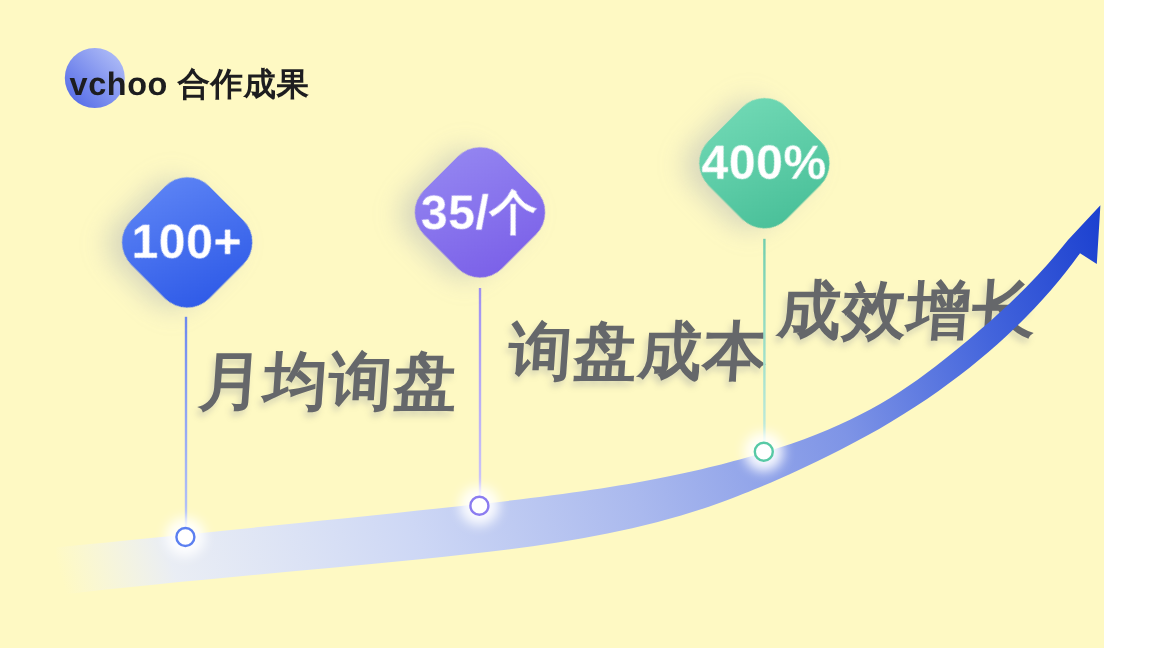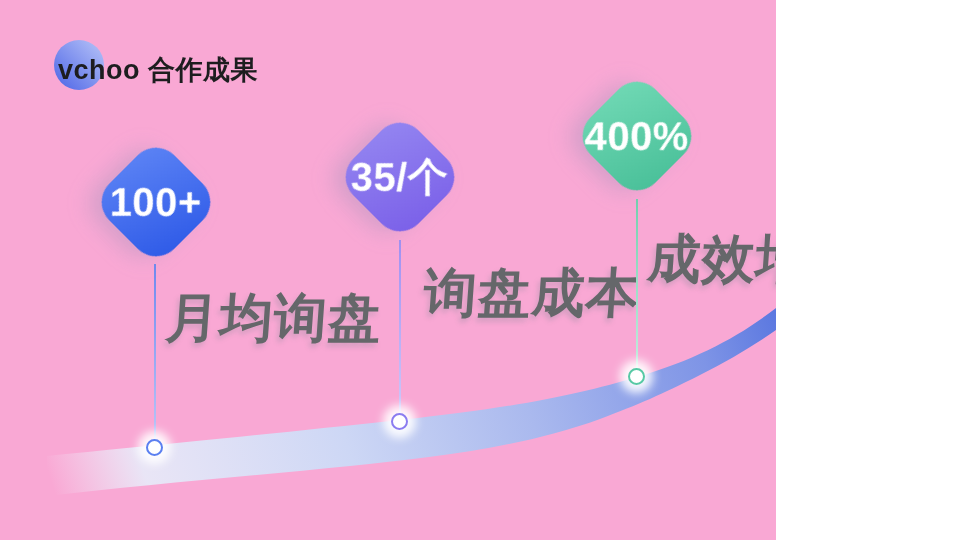--- a/index.html
+++ b/index.html
@@ -1,17 +1,17 @@
 <!DOCTYPE html>
 <html><head>
 <meta charset="utf-8">
 <style>
   html,body{margin:0;padding:0;background:#ffffff;}
   .stage{
-    position:relative;width:776px;height:540px;overflow:hidden;background:#f9a8d4;
+    position:relative;width:920px;height:540px;overflow:hidden;background:#fef9c3;
     font-family:"Liberation Sans","DejaVu Sans",sans-serif;
   }
 
   
   .logo-circle{
     position:absolute;left:54px;top:40px;width:50px;height:50px;border-radius:50%;
     z-index:1;
   }
   .brand-title{
     position:absolute;left:58px;top:52px;z-index:2;

